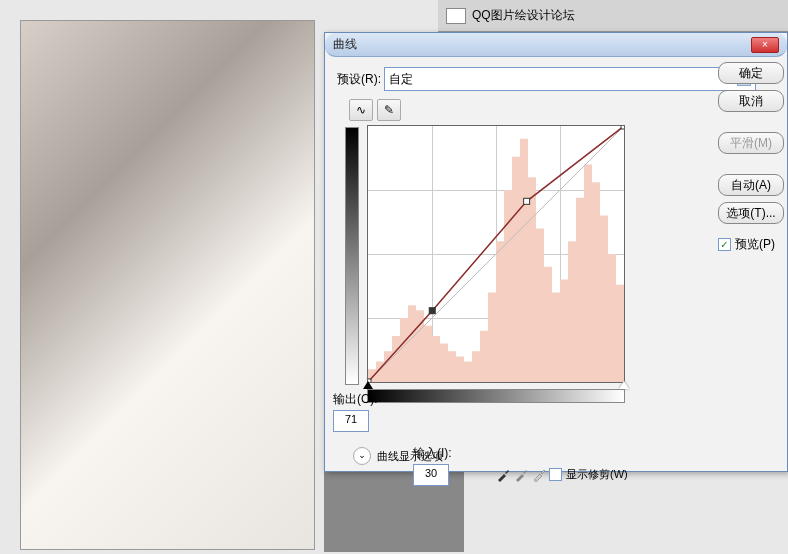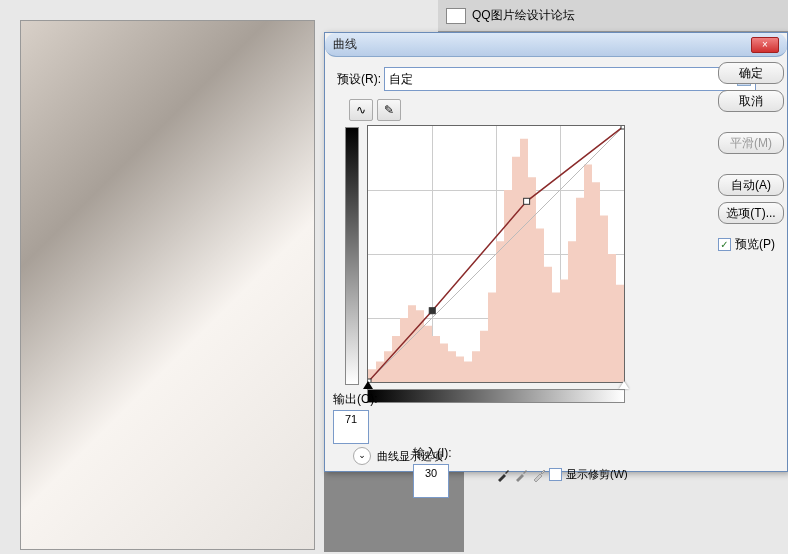--- a/index.html
+++ b/index.html
@@ -184,21 +184,21 @@
       border-bottom: 8px solid #333;
       top: -9px;
     }
     .io-section {
       position: absolute;
       left: 8px;
       top: 334px;
     }
     .io-label { font-size: 12px; }
     .io-value {
-      width: 36px; height: 34px;
+      width: 36px; height: 22px;
       background: #fff;
       border: 1px solid #7a9ac9;
       text-align: center;
       line-height: 16px;
       font-size: 11px;
       margin-top: 2px;
     }
     .input-section {
       position: absolute;
       left: 88px;

